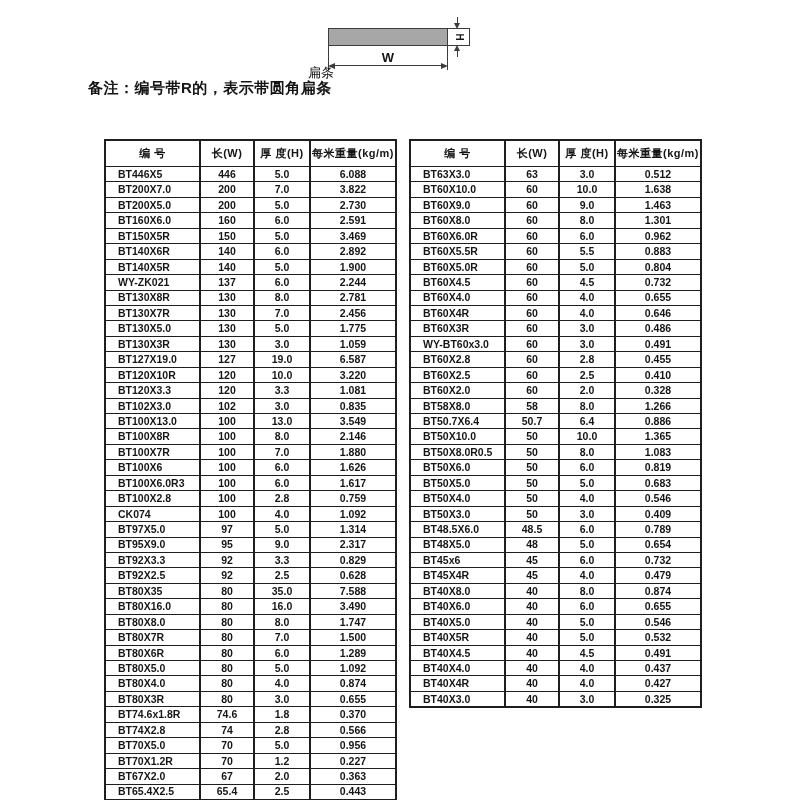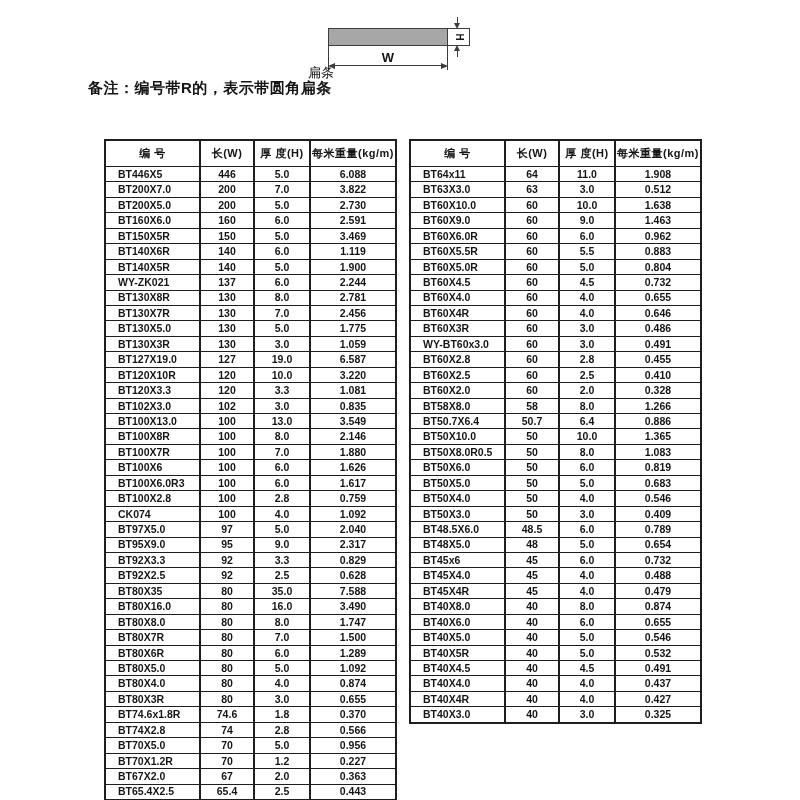--- a/index.html
+++ b/index.html
@@ -138,21 +138,21 @@
         <tr>
           <td class="col-id">BT150X5R</td>
           <td>150</td>
           <td>5.0</td>
           <td>3.469</td>
         </tr>
         <tr>
           <td class="col-id">BT140X6R</td>
           <td>140</td>
           <td>6.0</td>
-          <td>1.119</td>
+          <td>2.892</td>
         </tr>
         <tr>
           <td class="col-id">BT140X5R</td>
           <td>140</td>
           <td>5.0</td>
           <td>1.900</td>
         </tr>
         <tr>
           <td class="col-id">WY-ZK021</td>
           <td>137</td>
@@ -246,21 +246,21 @@
         <tr>
           <td class="col-id">CK074</td>
           <td>100</td>
           <td>4.0</td>
           <td>1.092</td>
         </tr>
         <tr>
           <td class="col-id">BT97X5.0</td>
           <td>97</td>
           <td>5.0</td>
-          <td>2.040</td>
+          <td>1.314</td>
         </tr>
         <tr>
           <td class="col-id">BT95X9.0</td>
           <td>95</td>
           <td>9.0</td>
           <td>2.317</td>
         </tr>
         <tr>
           <td class="col-id">BT92X3.3</td>
           <td>92</td>
@@ -369,42 +369,42 @@
       <thead>
         <tr>
           <th>编  号</th>
           <th>长(W)</th>
           <th>厚 度(H)</th>
           <th>每米重量(kg/m)</th>
         </tr>
       </thead>
       <tbody>
         <tr>
-          <td class="col-id">BT64x11</td>
-          <td>64</td>
-          <td>11.0</td>
-          <td>1.908</td>
-        </tr>
-        <tr>
           <td class="col-id">BT63X3.0</td>
           <td>63</td>
           <td>3.0</td>
           <td>0.512</td>
         </tr>
         <tr>
           <td class="col-id">BT60X10.0</td>
           <td>60</td>
           <td>10.0</td>
           <td>1.638</td>
         </tr>
         <tr>
           <td class="col-id">BT60X9.0</td>
           <td>60</td>
           <td>9.0</td>
           <td>1.463</td>
+        </tr>
+        <tr>
+          <td class="col-id">BT60X8.0</td>
+          <td>60</td>
+          <td>8.0</td>
+          <td>1.301</td>
         </tr>
         <tr>
           <td class="col-id">BT60X6.0R</td>
           <td>60</td>
           <td>6.0</td>
           <td>0.962</td>
         </tr>
         <tr>
           <td class="col-id">BT60X5.5R</td>
           <td>60</td>
@@ -525,26 +525,20 @@
           <td>5.0</td>
           <td>0.654</td>
         </tr>
         <tr>
           <td class="col-id">BT45x6</td>
           <td>45</td>
           <td>6.0</td>
           <td>0.732</td>
         </tr>
         <tr>
-          <td class="col-id">BT45X4.0</td>
-          <td>45</td>
-          <td>4.0</td>
-          <td>0.488</td>
-        </tr>
-        <tr>
           <td class="col-id">BT45X4R</td>
           <td>45</td>
           <td>4.0</td>
           <td>0.479</td>
         </tr>
         <tr>
           <td class="col-id">BT40X8.0</td>
           <td>40</td>
           <td>8.0</td>
           <td>0.874</td>

